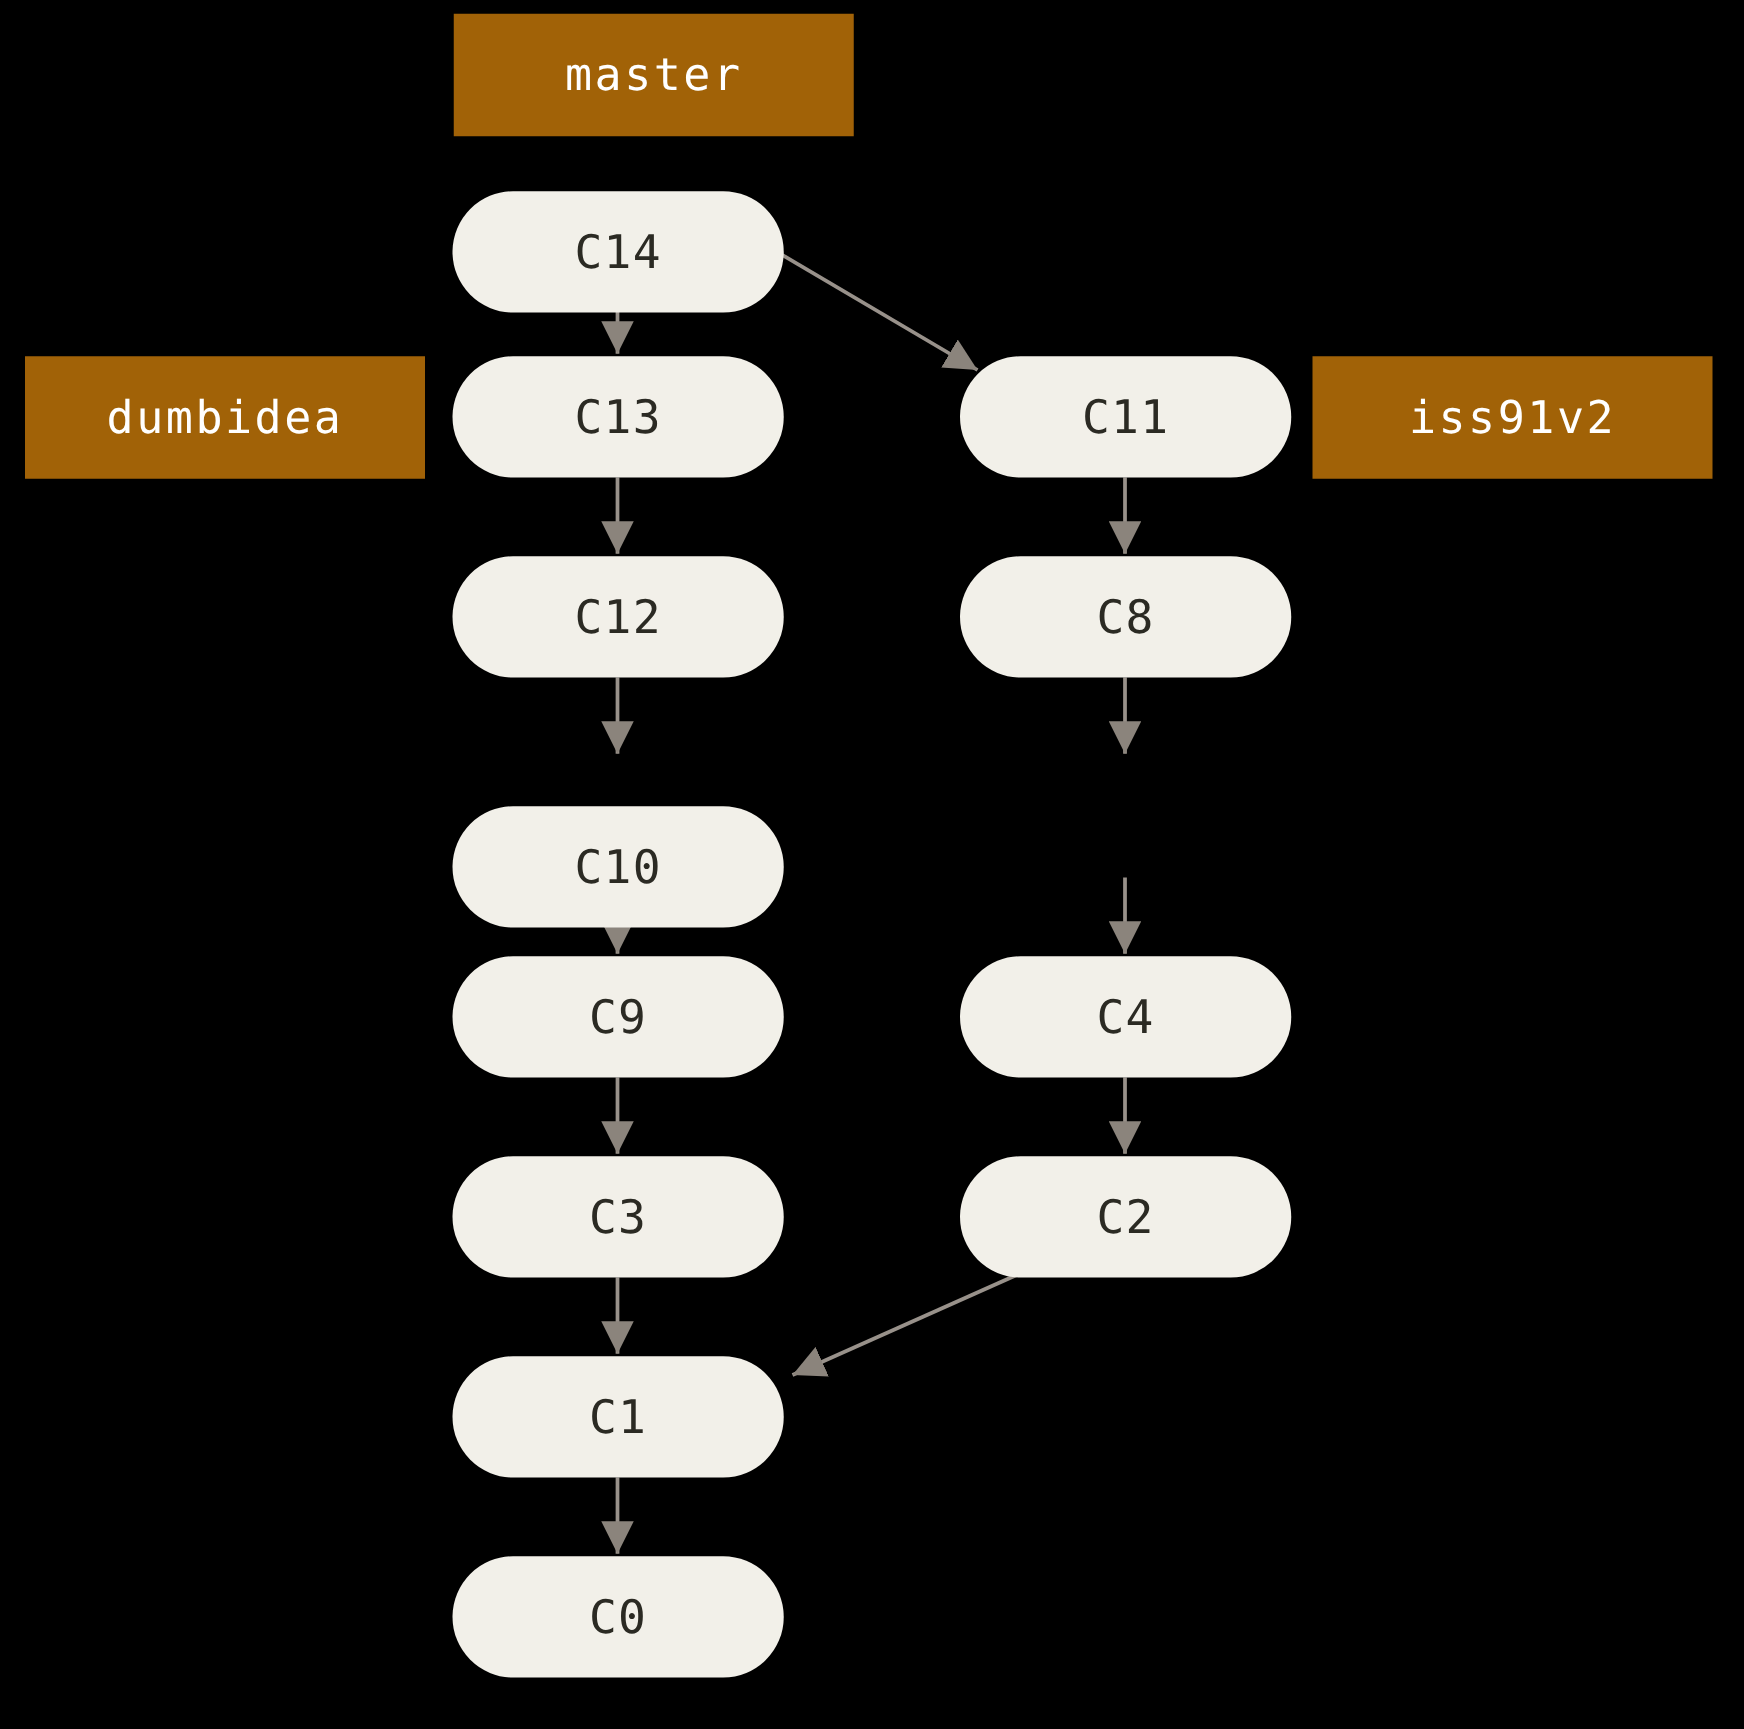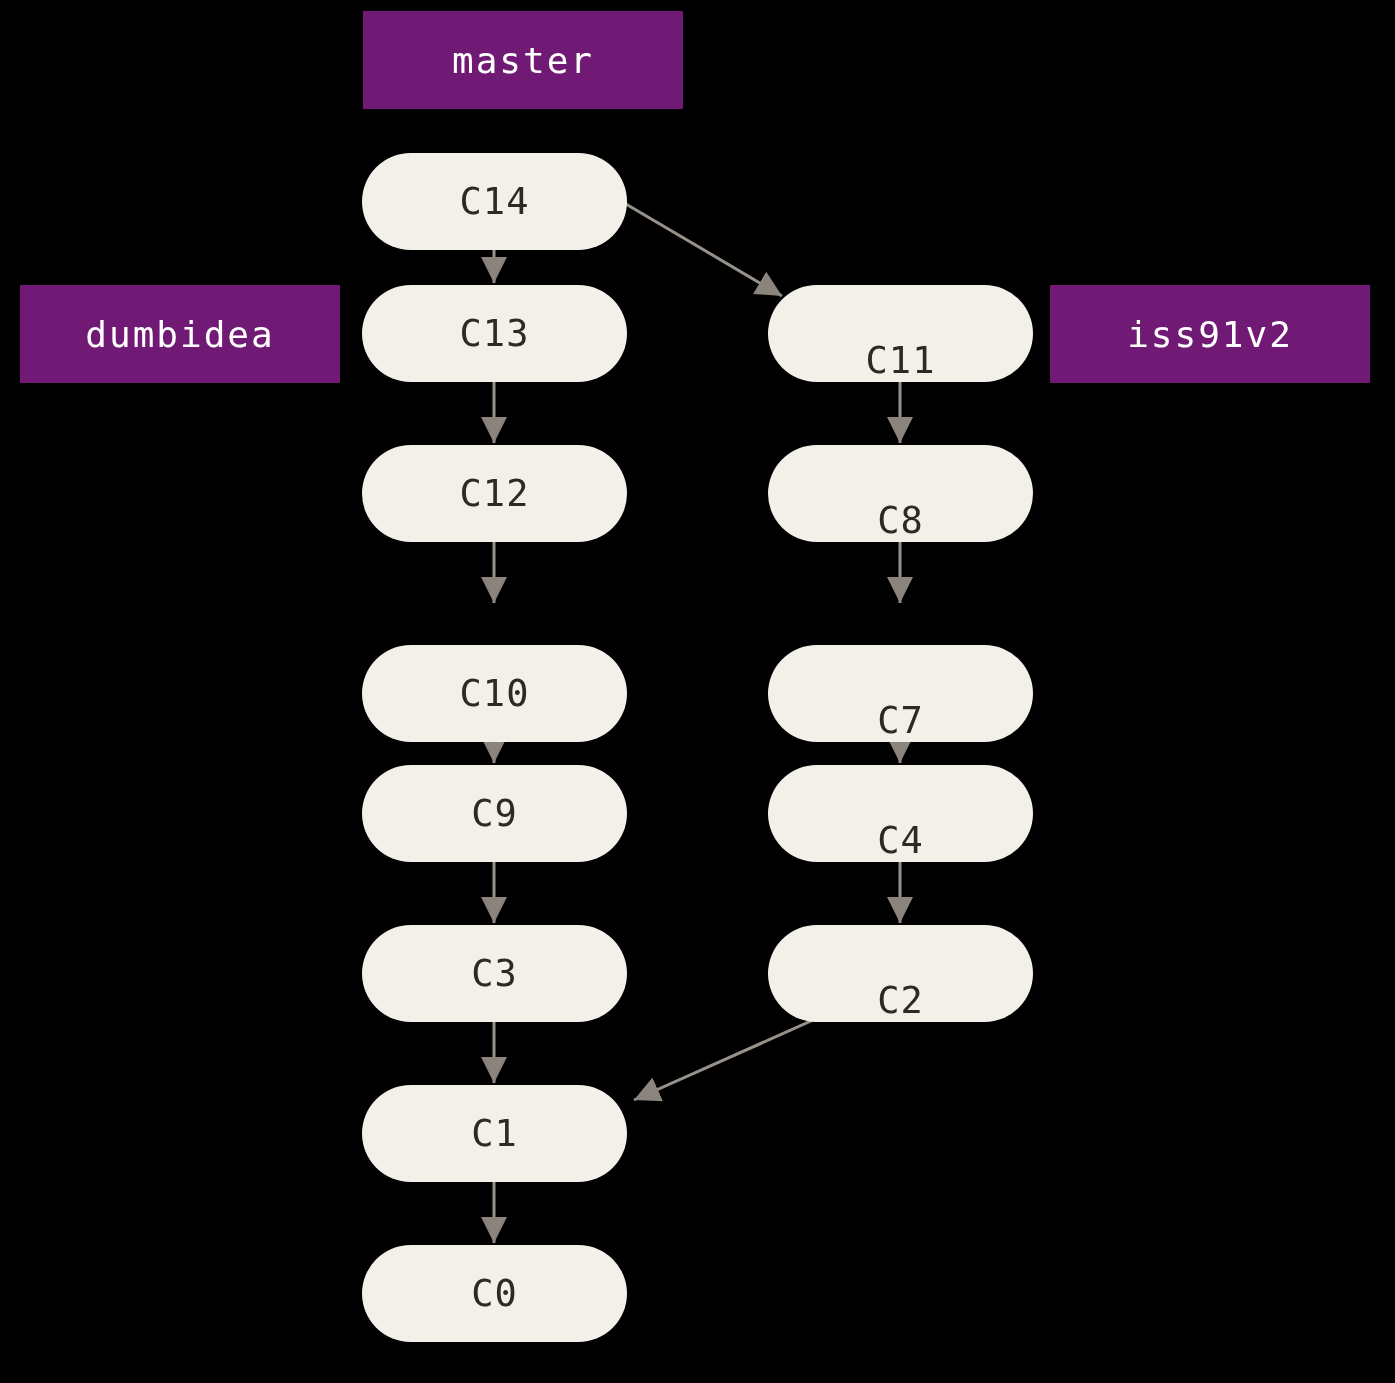--- a/index.html
+++ b/index.html
@@ -32,31 +32,31 @@
     font-size: 37px;
     display: flex;
     align-items: center;
     justify-content: center;
     letter-spacing: 1px;
   }
   .branch {
     position: absolute;
     width: 320px;
     height: 98px;
-    background: #701a75;
+    background: #a16207;
     color: #ffffff;
     font-size: 36px;
     display: flex;
     align-items: center;
     justify-content: center;
     letter-spacing: 2px;
   }
   
   .col-left  { left: 362px; }
-  .col-right { left: 768px; align-items: flex-end; }
+  .col-right { left: 768px; }
   .row-0 { top: 125px; margin-top: 28px; }
   .row-1 { top: 285px; }
   .row-2 { top: 445px; }
   .row-3 { top: 605px; margin-top: 40px; }
   .row-4 { top: 765px; }
   .row-5 { top: 925px; }
   .row-6 { top: 1085px; align-items: center; }
   .row-7 { top: 1245px; }
   .branch-master   { left: 363px;  top: 11px;  }
   .branch-dumbidea { left: 20px;   top: 285px; }
@@ -124,23 +124,20 @@
   <div class="commit col-left row-7">
     <span>C0</span>
   </div>
 
   <div class="commit col-right row-1">
     <span>C11</span>
   </div>
   <div class="commit col-right row-2">
     <span>C8</span>
   </div>
-  <div class="commit col-right row-3">
-    <span>C7</span>
-  </div>
   <div class="commit col-right row-4">
     <span>C4</span>
   </div>
   <div class="commit col-right row-5">
     <span>C2</span>
   </div>
 
 </div>
 
 </body></html>

